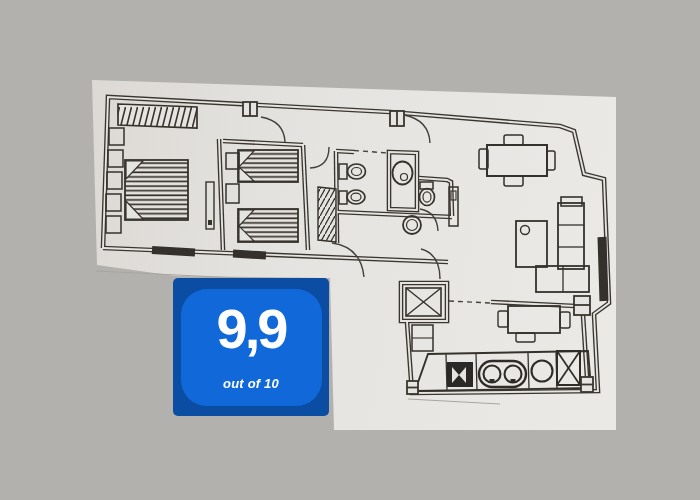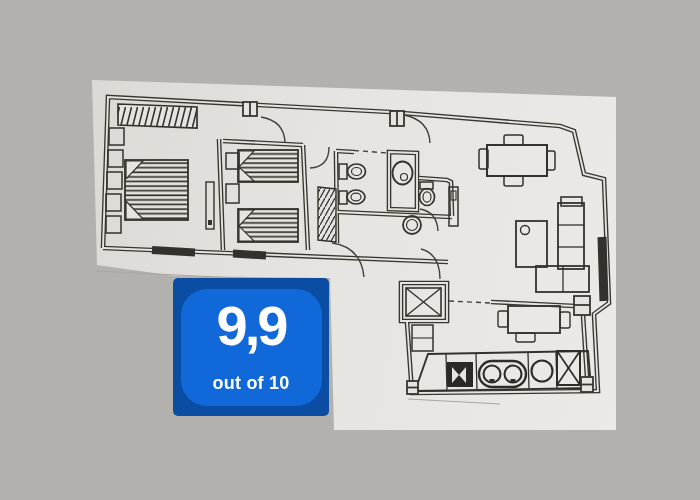--- a/index.html
+++ b/index.html
@@ -8,21 +8,21 @@
   .stage{position:relative;width:700px;height:500px;}
   .paper{position:absolute;left:0;top:0;width:700px;height:500px;
          background:linear-gradient(100deg,#d8d5d1 0%,#e6e4e0 45%,#edebe7 100%);
          clip-path:polygon(92px 80px,616px 97px,616px 430px,334px 430px,330px 278px,176px 276px,97px 265px);}
   svg.plan{position:absolute;left:0;top:0;}
   .badge{position:absolute;left:173px;top:278px;width:156px;height:138px;
          border-radius:5px;display:flex;align-items:center;justify-content:center;}
   .badge-inner{width:141px;height:117px;border-radius:26px;color:#fff;
          display:flex;flex-direction:column;align-items:center;justify-content:center;}
   .score{font-size:56px;font-weight:bold;letter-spacing:-3px;line-height:1;margin-top:-2px;}
-  .caption{font-size:18px;font-weight:bold;margin-top:19px;letter-spacing:.2px;}
+  .caption{font-size:13px;font-weight:bold;margin-top:19px;letter-spacing:.2px;font-style:italic;}
 </style>
 </head>
 <body style="background: rgb(179, 177, 174);">
 
 <div class="stage">
 
   <div class="paper"></div>
 
   <svg class="plan" width="700" height="500" viewBox="0 0 700 500">
     <defs>

